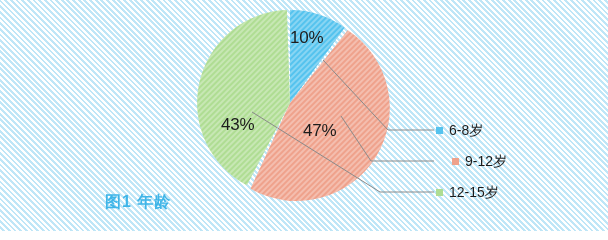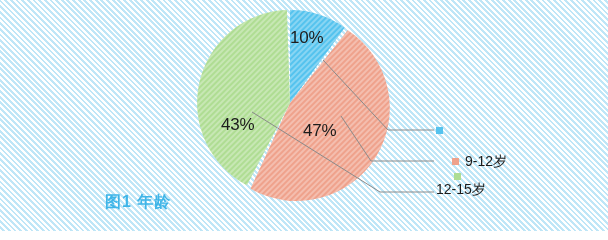--- a/index.html
+++ b/index.html
@@ -73,21 +73,21 @@
     position: absolute;
     left: 0;
     display: flex;
     align-items: center;
     height: 18px;
     white-space: nowrap;
   }
 
   .legend-row:nth-child(1) { top: 0px; }
   .legend-row:nth-child(2) { top: 31px; margin-left: 16px; }
-  .legend-row:nth-child(3) { top: 52px; flex-direction: column; }
+  .legend-row:nth-child(3) { top: 62px; }
 
   .legend-marker {
     width: 7px;
     height: 7px;
     flex: 0 0 auto;
     margin-right: 6px;
   }
 
   .legend-text {
     color: #1c1c1c;
@@ -153,20 +153,21 @@
     <div class="slice-label" id="label-blue">10%</div>
 
     <div class="slice-label" id="label-salmon">47%</div>
 
     <div class="slice-label" id="label-green">43%</div>
 
     <div id="legend">
 
       <div class="legend-row">
         <span class="legend-marker" id="marker-0" style="background-color: rgb(85, 195, 238);"></span>
+        <span class="legend-text">6-8岁</span>
       </div>
 
       <div class="legend-row">
         <span class="legend-marker" id="marker-1" style="background-color: rgb(239, 162, 140);"></span>
         <span class="legend-text">9-12岁</span>
       </div>
 
       <div class="legend-row">
         <span class="legend-marker" id="marker-2" style="background-color: rgb(175, 221, 147);"></span>
         <span class="legend-text">12-15岁</span>

